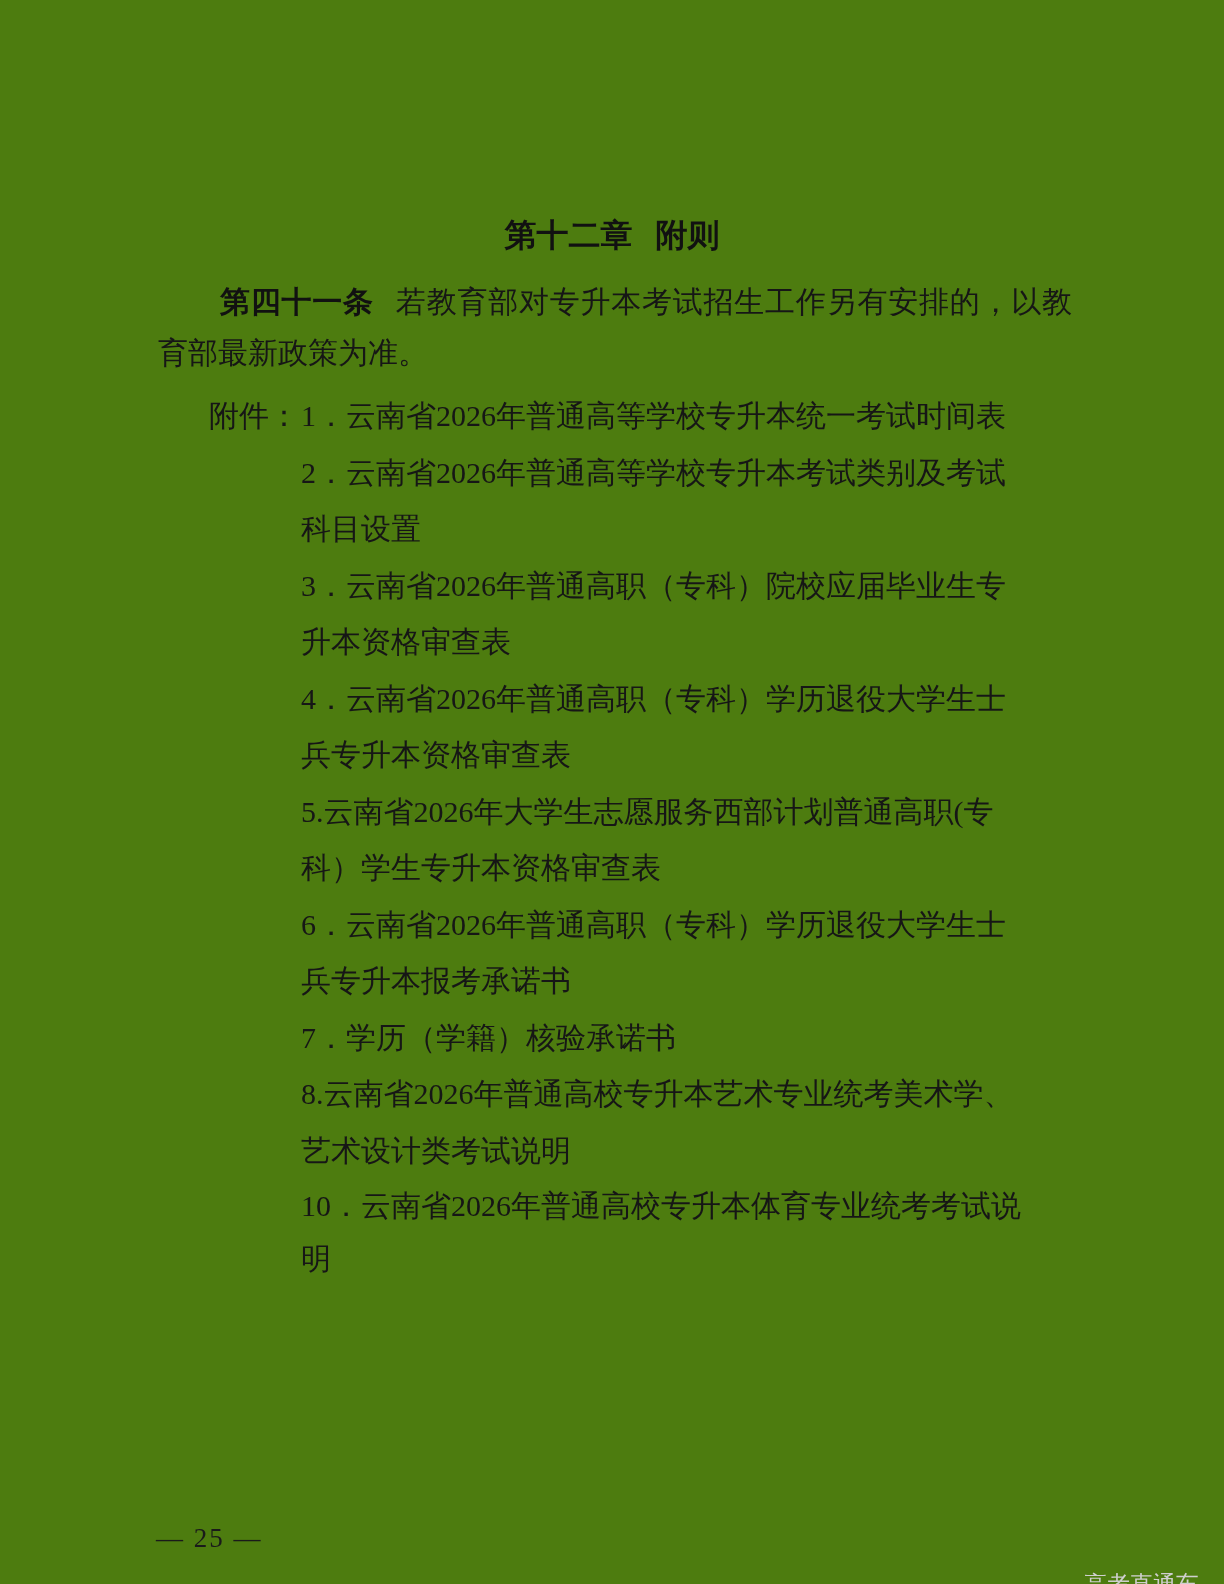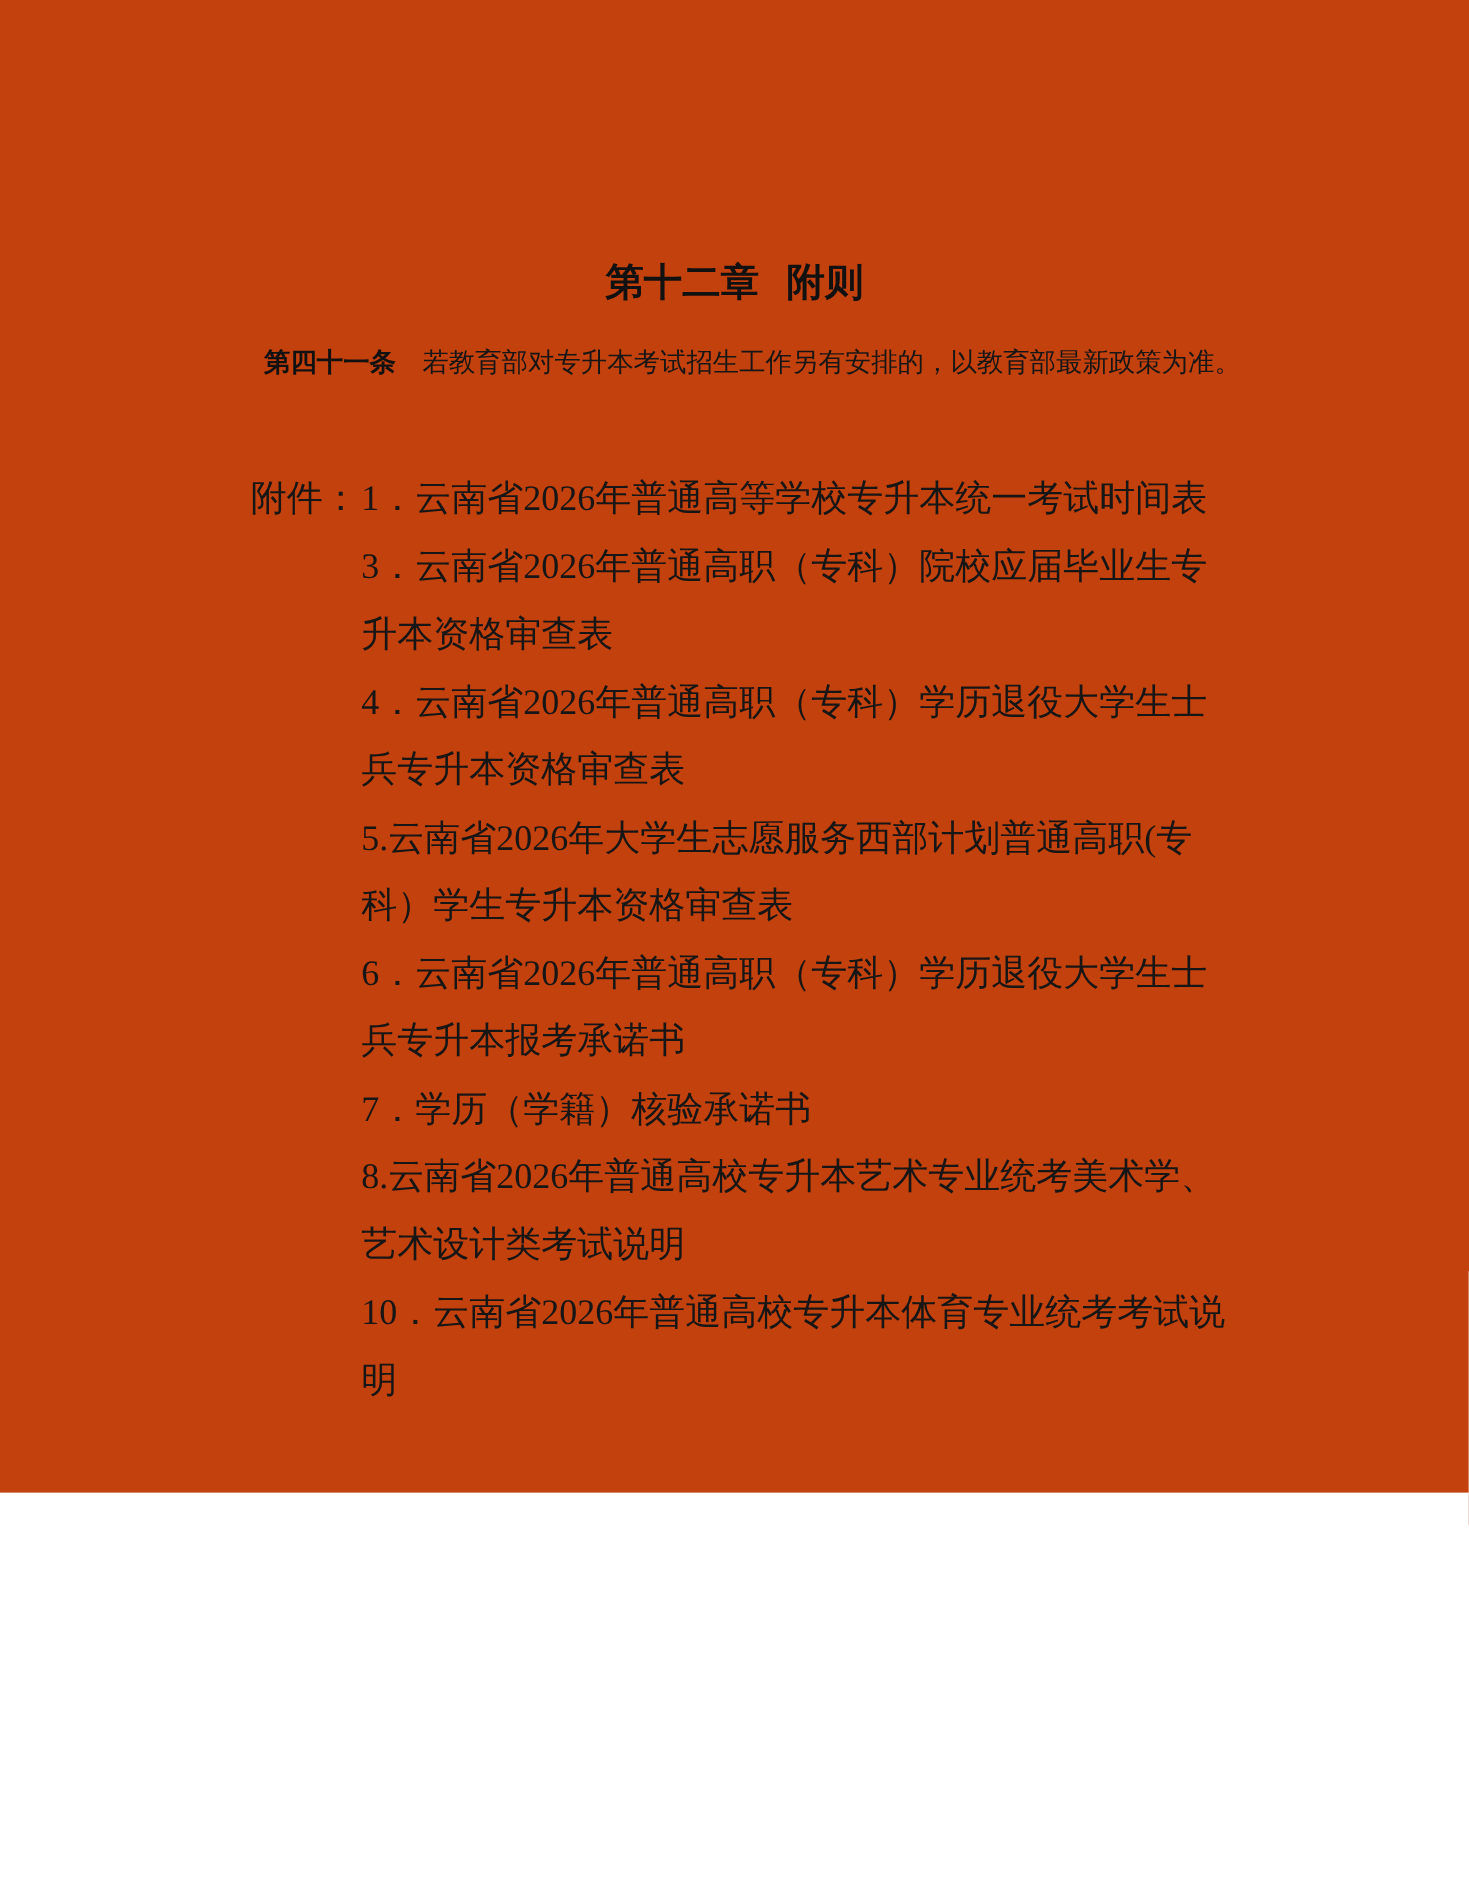--- a/index.html
+++ b/index.html
@@ -3,22 +3,22 @@
 <meta charset="utf-8">
 <style>
   html, body {
     margin: 0;
     padding: 0;
     background: #ffffff;
   }
   .page {
     position: relative;
     width: 1224px;
-    height: 1244px;
-    background: #c2410c;
+    height: 1584px;
+    background: #4d7c0f;
     overflow: hidden;
     color: #161616;
     font-family: "Liberation Serif", "DejaVu Serif", serif;
   }
   .chapter-title {
     position: absolute;
     top: 216px;
     left: 0;
     width: 100%;
     margin: 0;
@@ -29,21 +29,21 @@
     line-height: 38px;
     word-spacing: 14px;
     color: #111111;
   }
   .article-para {
     position: absolute;
     top: 276px;
     left: 158px;
     width: 914px;
     margin: 0;
-    font-size: 22px;
+    font-size: 30px;
     line-height: 51px;
     text-indent: 62px;
     text-align: justify;
   }
   .article-label {
     font-family: "Liberation Sans", "DejaVu Sans", sans-serif;
     font-weight: bold;
     margin-right: 22px;
     color: #111111;
   }
@@ -100,20 +100,22 @@
 <div class="page">
 
   <h1 class="chapter-title">第十二章 附则</h1>
 
   <p class="article-para"><span class="article-label">第四十一条</span><span>若教育部对专升本考试招生工作另有安排的，以教育部最新政策为准。</span></p>
 
   <div class="attachments">
     <div class="att-label">附件：</div>
     <div class="att-items">
         <div class="att-item">1．云南省2026年普通高等学校专升本统一考试时间表</div>
+        <div class="att-item">2．云南省2026年普通高等学校专升本考试类别及考试
+科目设置</div>
         <div class="att-item">3．云南省2026年普通高职（专科）院校应届毕业生专
 升本资格审查表</div>
         <div class="att-item">4．云南省2026年普通高职（专科）学历退役大学生士
 兵专升本资格审查表</div>
         <div class="att-item">5.云南省2026年大学生志愿服务西部计划普通高职(专
 科）学生专升本资格审查表</div>
         <div class="att-item">6．云南省2026年普通高职（专科）学历退役大学生士
 兵专升本报考承诺书</div>
         <div class="att-item">7．学历（学籍）核验承诺书</div>
         <div class="att-item">8.云南省2026年普通高校专升本艺术专业统考美术学、

